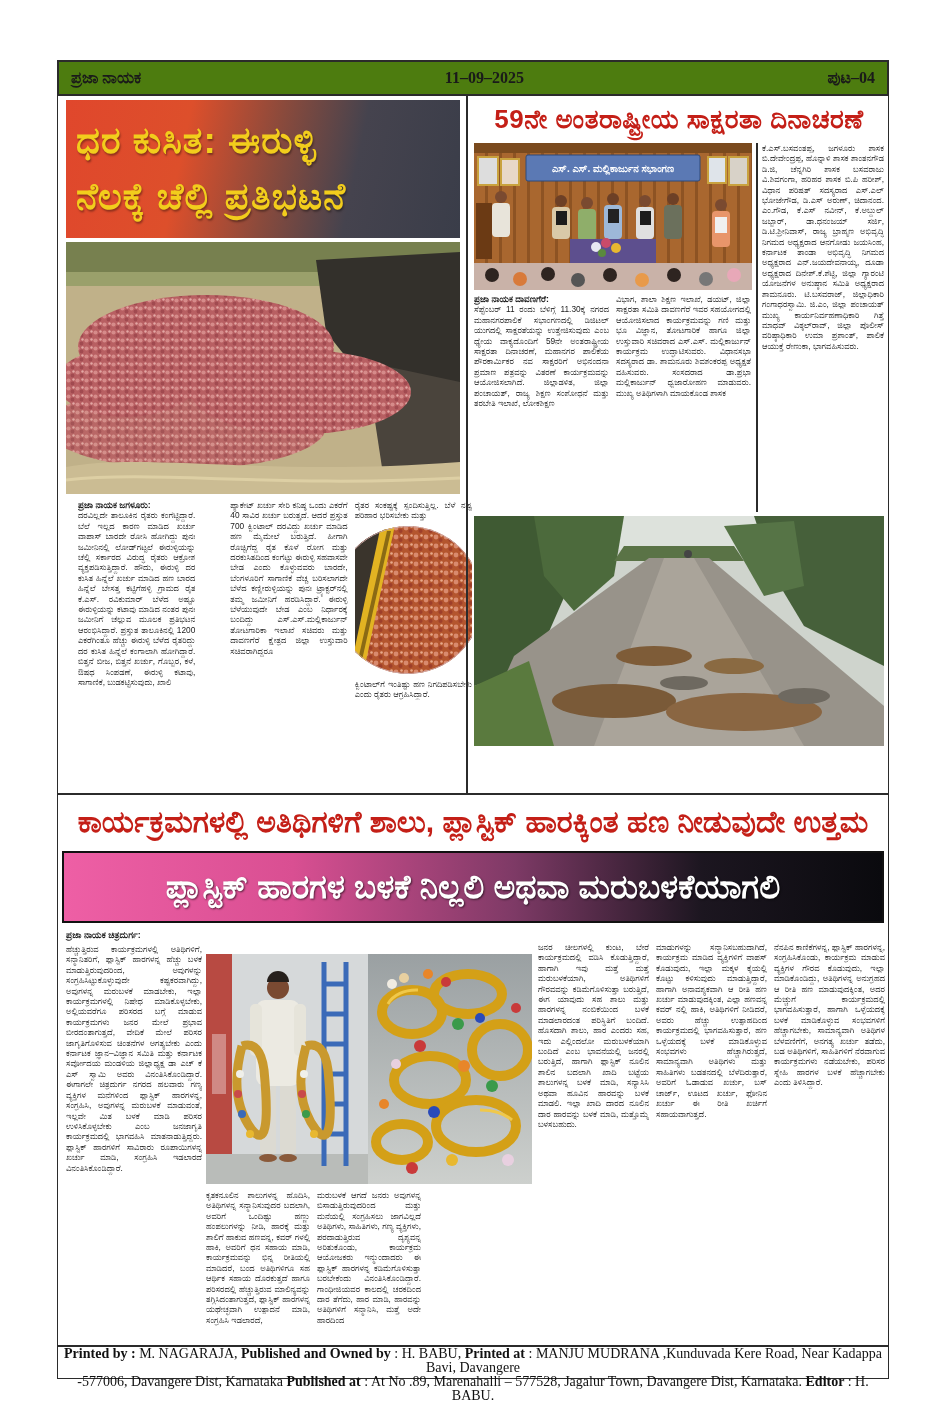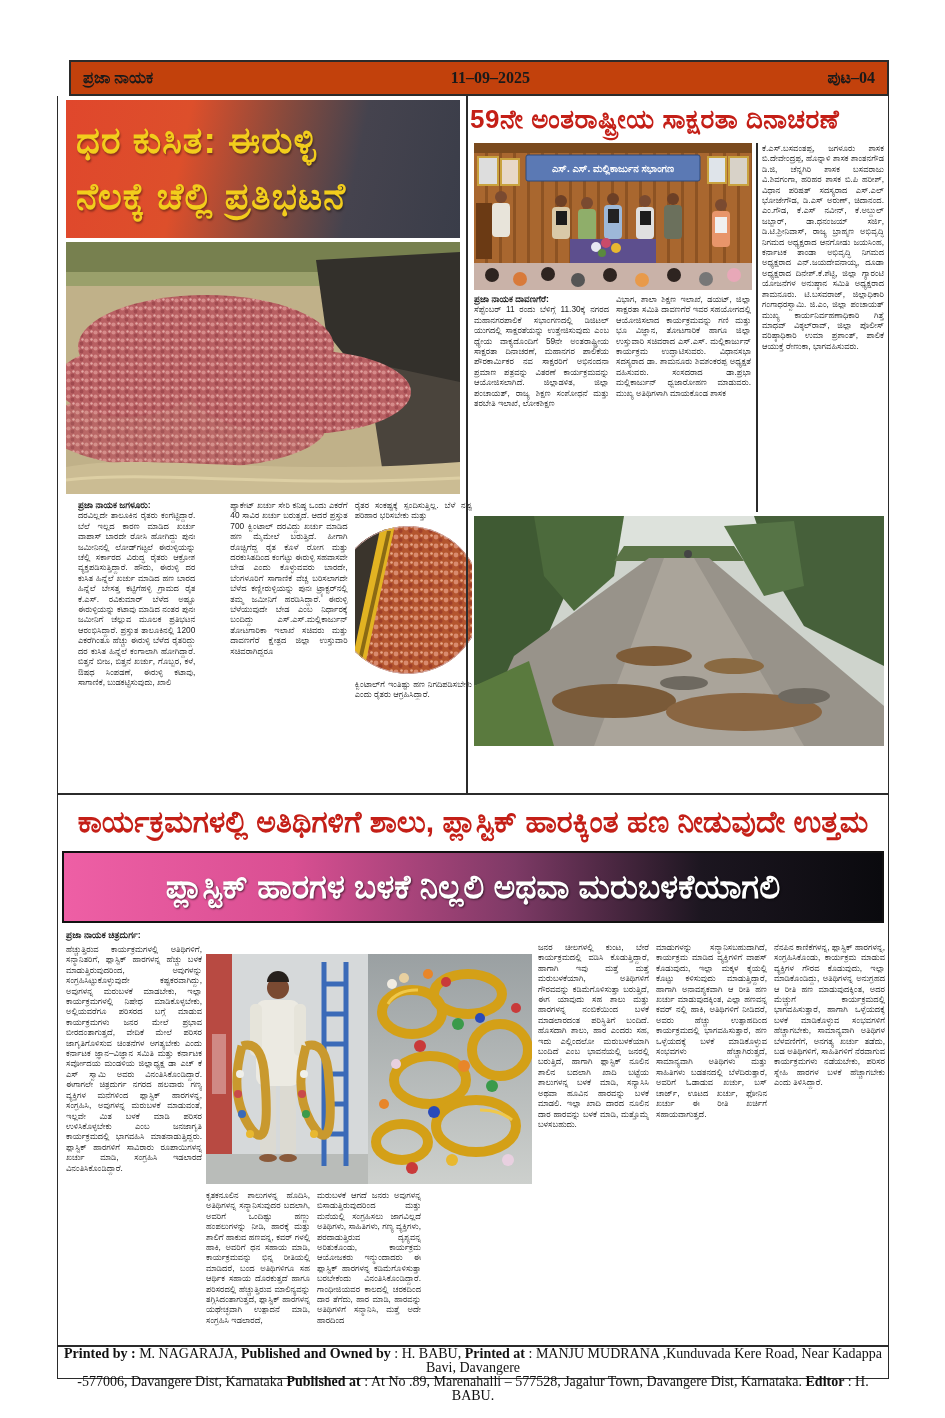--- a/index.html
+++ b/index.html
@@ -1,30 +1,30 @@
 <!DOCTYPE html>
 <html><head>
 <meta charset="utf-8">
 <style>
   html,body{margin:0;padding:0;background:#ffffff;}
   .sheet{position:relative;width:945px;height:1418px;background:#fff;
          font-family:"Liberation Sans",sans-serif;color:#1a1a1a;overflow:hidden;}
   .frame{position:absolute;left:57px;top:60px;width:832px;}
   .mast{border:2px solid #2b2b2b;height:32px;display:flex;align-items:center;
         justify-content:space-between;padding:0 12px;font-weight:bold;font-size:16px;
-        font-family:"Liberation Serif",serif;background:#c2410c;margin-left:12px;}
+        font-family:"Liberation Serif",serif;background:#4d7c0f;}
   .bodyframe{position:relative;border:1.5px solid #2b2b2b;border-top:none;height:1282px;background:#fff;}
   .abs{position:absolute;}
   
   .onion-head{left:8px;top:4px;width:394px;height:138px;
       background:linear-gradient(102deg,#e0472c 0%,#dd4f2b 30%,#8a4a3c 52%,#45434e 72%,#3a3d49 100%);
       display:flex;align-items:center;}
   .onion-head div{font-size:37px;line-height:56px;font-weight:bold;color:#f2cd1c;
       padding:0 10px;letter-spacing:1px;text-shadow:1px 2px 2px rgba(0,0,0,.35);}
-  .lit-head{left:412px;top:2px;width:418px;height:42px;display:flex;align-items:center;
+  .lit-head{left:412px;top:2px;width:418px;height:42px;display:flex;align-items:center;justify-content:center;
       color:#c41f17;font-weight:bold;font-size:26px;letter-spacing:.5px;}
   
   .vrule{width:1.5px;background:#2b2b2b;}
   .hrule{height:1.5px;background:#2b2b2b;}
   
   .cols{display:flex;gap:7px;}
   .bodytext{font-size:8.3px;line-height:10.4px;text-align:justify;overflow:hidden;margin:0;}
   .bodytext b{font-size:8.8px;}
   .byline{font-weight:bold;font-size:9px;}
   .caption{font-size:10.5px;line-height:14px;text-align:center;font-weight:bold;color:#222;}

